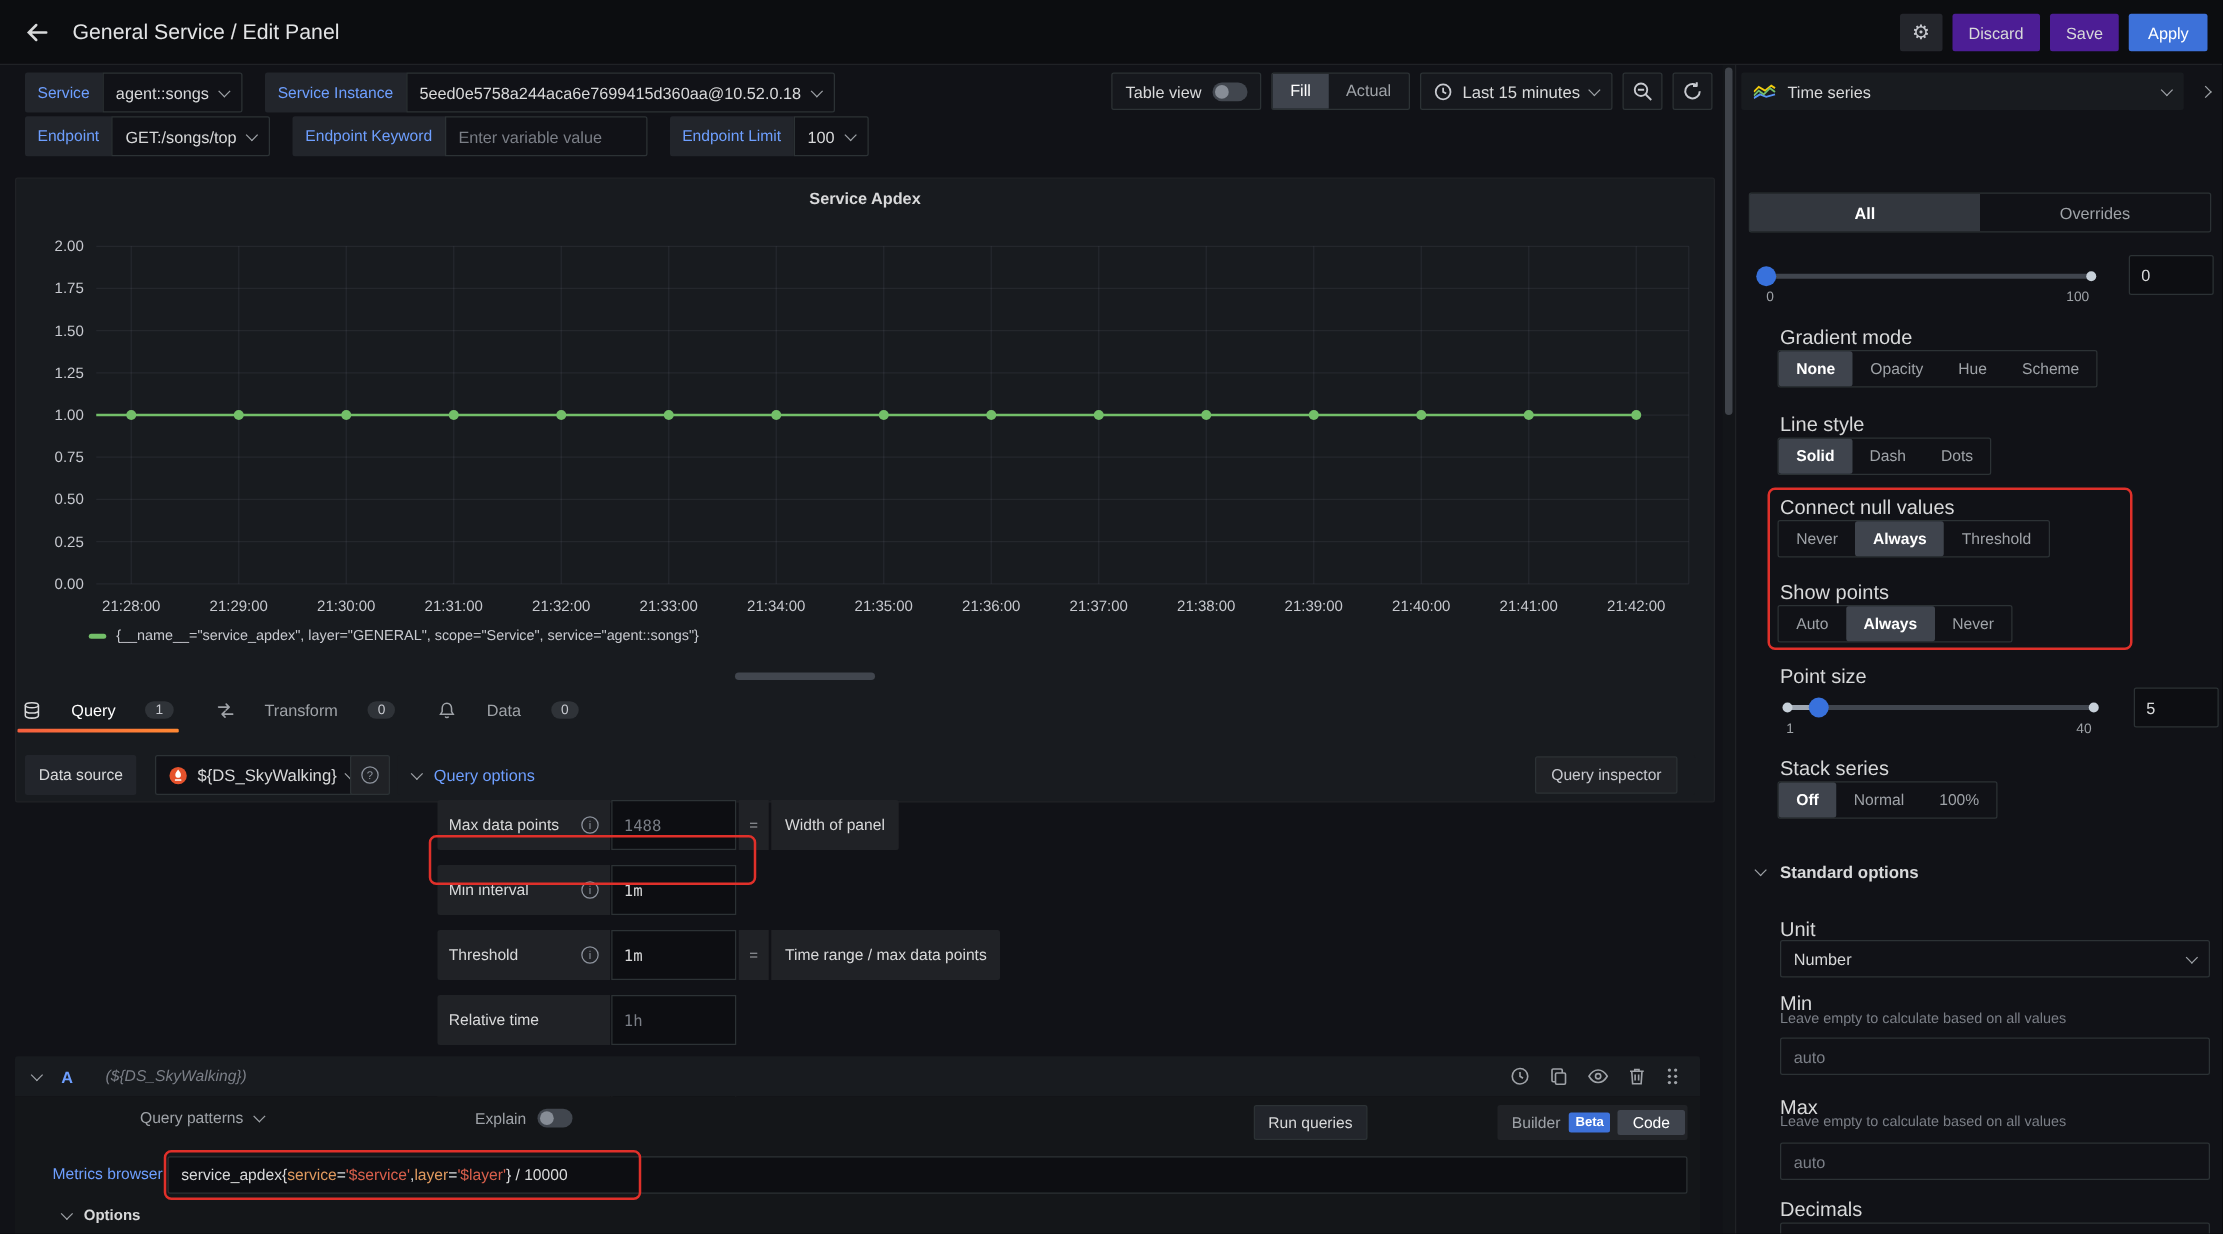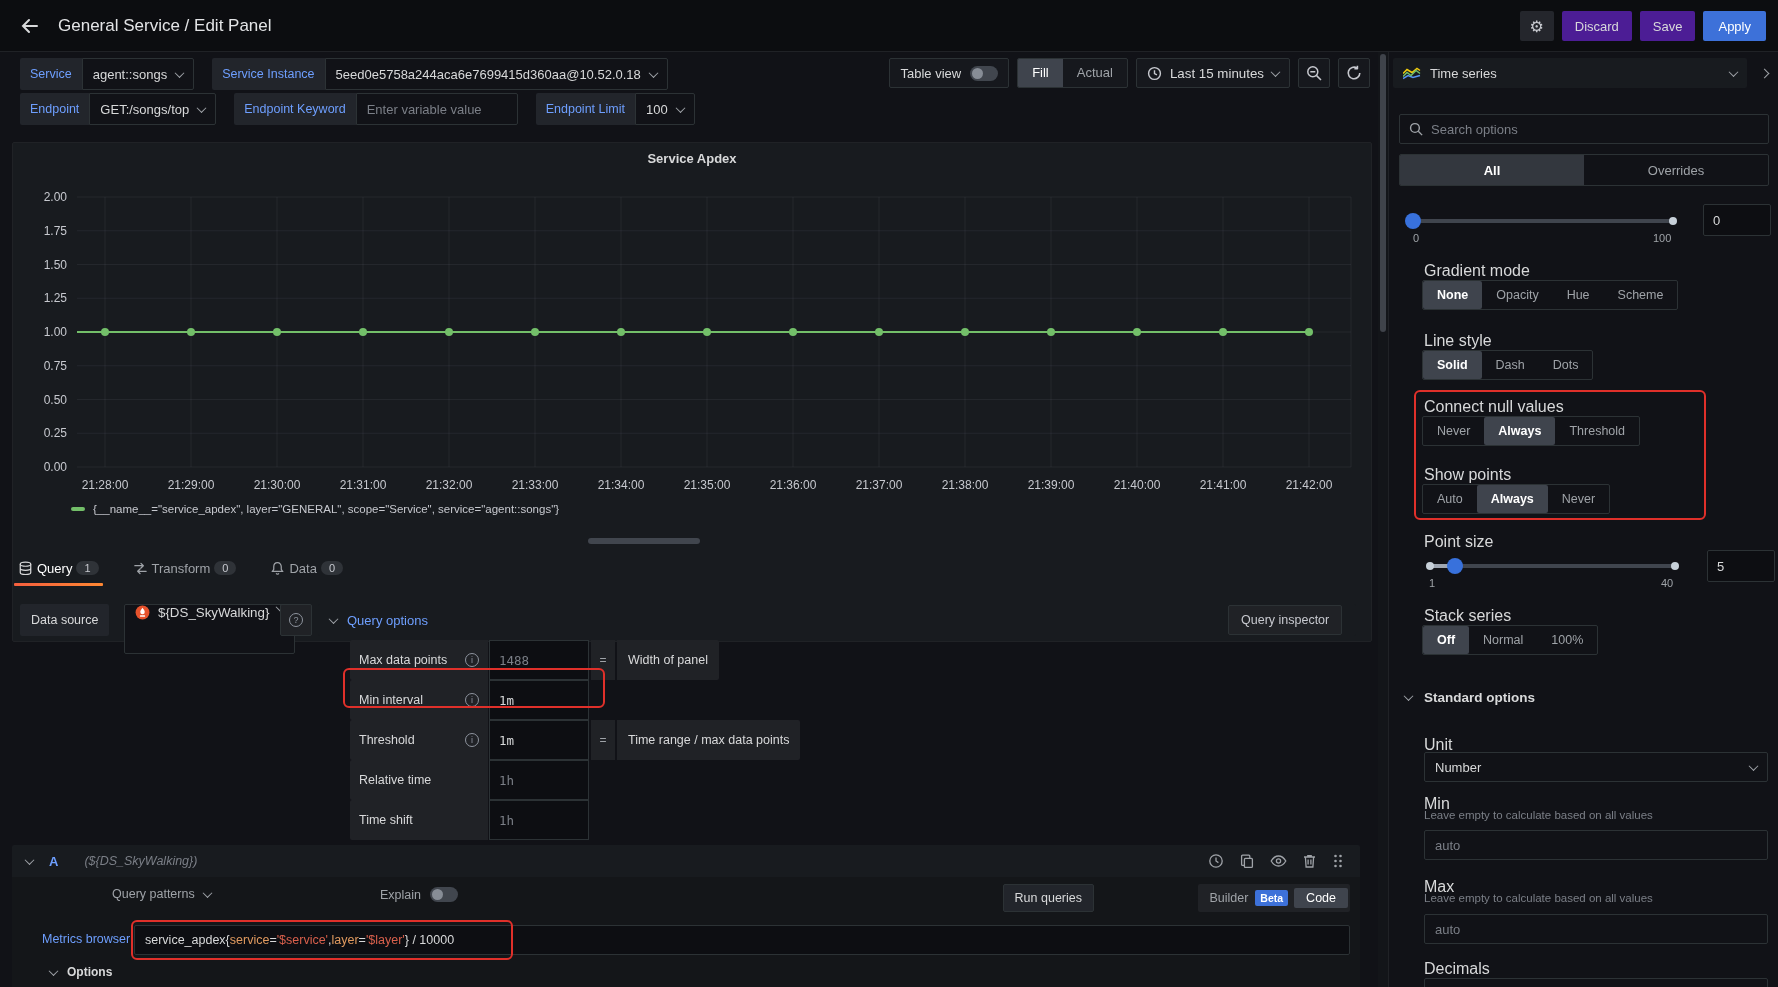--- a/index.html
+++ b/index.html
@@ -55,38 +55,38 @@
   #chart-svg{position:absolute;left:8px;top:28px;width:1344px;height:352px}
   .grid{stroke:rgba(204,204,220,0.07);stroke-width:1}
   .ytick{fill:var(--txt2);font-size:12px;text-anchor:end;font-family:"Liberation Sans",sans-serif}
   .xtick{fill:var(--txt2);font-size:12px;text-anchor:middle;font-family:"Liberation Sans",sans-serif}
   .legend{position:absolute;left:58px;top:360px;display:flex;align-items:center;gap:8px;font-size:11.5px;color:var(--txt2)}
   .legend-swatch{width:14px;height:4px;border-radius:2px;background:var(--green)}
   .hscroll{position:absolute;left:588px;top:486px;width:112px;height:6px;border-radius:3px;background:#41464e}
 
   
   .tabbar{position:absolute;left:14px;top:496px;height:40px;display:flex;gap:26px}
-  .tab{position:relative;display:flex;align-items:center;gap:4px;height:40px;padding:0 4px;color:var(--grey);font-size:13px}
+  .tab{position:relative;display:flex;align-items:center;gap:24px;height:40px;padding:0 4px;color:var(--grey);font-size:13px}
   .tab.active{color:#fff;font-weight:500}
   .tab .cnt{background:#2f3338;color:var(--txt2);font-size:11px;border-radius:9px;padding:1px 8px}
   .tab .underline{position:absolute;left:0;bottom:2px;width:100%;height:3px;border-radius:1px;background:linear-gradient(90deg,#f55f3e,#ff8833)}
 
   
   .ds-label{position:absolute;left:20px;top:552px;height:32px;display:flex;align-items:center;padding:0 11px;background:var(--chip2);border-radius:2px;font-size:12.5px;font-weight:500}
-  .ds-select{position:absolute;left:124px;top:552px;height:50px;display:flex;gap:8px;padding:0 10px;background:var(--bg);border:1px solid var(--border);border-radius:2px}
+  .ds-select{position:absolute;left:124px;top:552px;height:32px;display:flex;align-items:center;gap:8px;padding:0 10px;background:var(--bg);border:1px solid var(--border);border-radius:2px}
   .ds-select .chev{color:var(--grey)}
   .ds-help{position:absolute;left:280px;top:552px;width:32px;height:32px;border:1px solid var(--border);background:var(--chip);border-radius:2px;display:flex;align-items:center;justify-content:center;color:var(--grey)}
   .qo-header{position:absolute;left:318px;top:552px;width:1038px;height:32px;background:var(--panel);border-radius:2px;display:flex;align-items:center;gap:10px;padding:0 12px}
   .qo-header .chev{color:var(--grey)}
   .qo-header .lbl{color:var(--link);font-size:13px;font-weight:500}
   .qi-btn{position:absolute;left:1228px;top:553px;height:30px;padding:0 12px;border:1px solid var(--border);background:var(--chip);border-radius:2px;color:var(--txt2);font-size:12.5px}
 
   
   .qo-rows{position:absolute;left:350px;top:588px}
-  .qo-row{display:flex;height:40px;margin-bottom:0}
+  .qo-row{display:flex;height:40px;margin-bottom:12px}
   .qo-label{width:138px;background:var(--chip);display:flex;align-items:center;justify-content:space-between;padding:0 9px;font-size:12.5px;font-weight:500;color:var(--txt);border-radius:2px 0 0 2px}
   .qo-value{width:100px;background:var(--input);border:1px solid var(--border);display:flex;align-items:center;padding:0 9px;font-size:12.5px;margin-left:1px}
   .qo-value.ph{color:var(--faint)}
   .qo-eq{width:24px;background:var(--chip);display:flex;align-items:center;justify-content:center;color:var(--grey);margin-left:2px;font-size:12px}
   .qo-desc{background:var(--chip);display:flex;align-items:center;padding:0 11px;margin-left:2px;font-size:12.5px;color:var(--txt);border-radius:0 2px 2px 0}
   .qo-eq:empty,.qo-desc:empty{display:none}
   .info{display:inline-flex;width:14px;height:14px;border:1px solid #8e949e;border-radius:50%;color:#8e949e;font-size:9px;align-items:center;justify-content:center;font-style:normal}
 
   
   .rowA{position:absolute;left:12px;top:793px;width:1348px;height:32px;background:var(--panel);border-radius:2px 2px 0 0;display:flex;align-items:center}
@@ -489,27 +489,20 @@
           <path d="M0 6.5L4 2.5 9 5.5 14 1.5 17 3.5" stroke="#f2cc0c"></path>
           <path d="M0 9.5L4 5.5 8 8.5 13 3.5 17 6.5" stroke="#73bf69"></path>
         </svg>
       <span>Time series</span>
       <span class="chev"></span>
     </button>
     <button class="sb-collapse">
         <span class="chev r"></span>
       </button>
 
-    <div class="sb-search">
-      <svg width="14" height="14" viewBox="0 0 16 16" fill="none" stroke="#9fa3a8" stroke-width="1.6">
-          <circle cx="6.8" cy="6.8" r="5"></circle>
-          <path d="M10.6 10.6L15 15"></path>
-        </svg>
-      <input placeholder="Search options" style="">
-    </div>
 
     <div class="sb-tabs">
       <button class="sb-tab on">All</button>
       <button class="sb-tab">Overrides</button>
     </div>
 
     <div class="track" style="left:24px;top:167px;width:260px"></div>
     <div class="knob" style="left:16px;top:161px"></div>
     <div class="enddot" style="left:280px;top:165px"></div>
     <input class="slider-val" style="left: 314px; top: 152px;" value="0">

